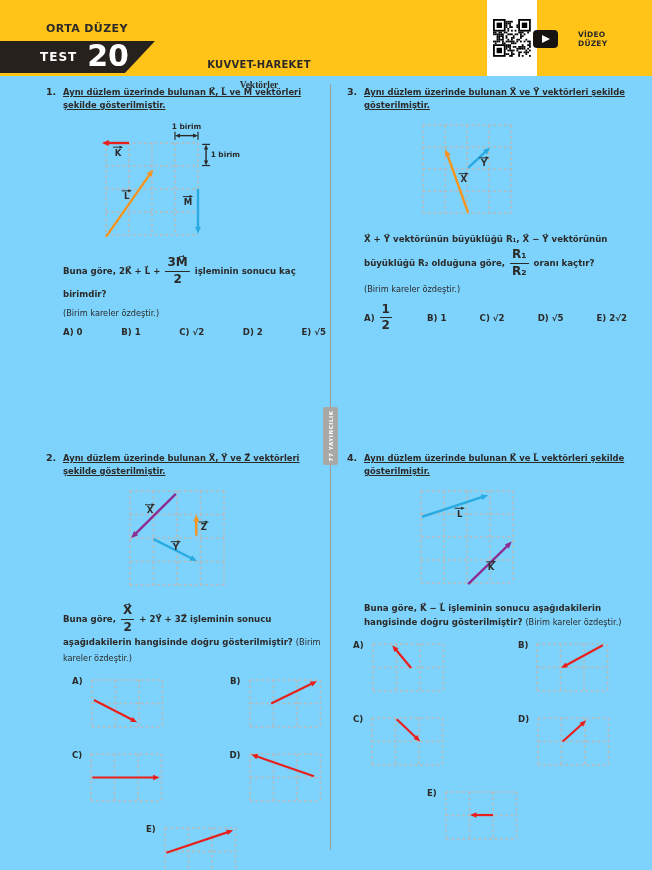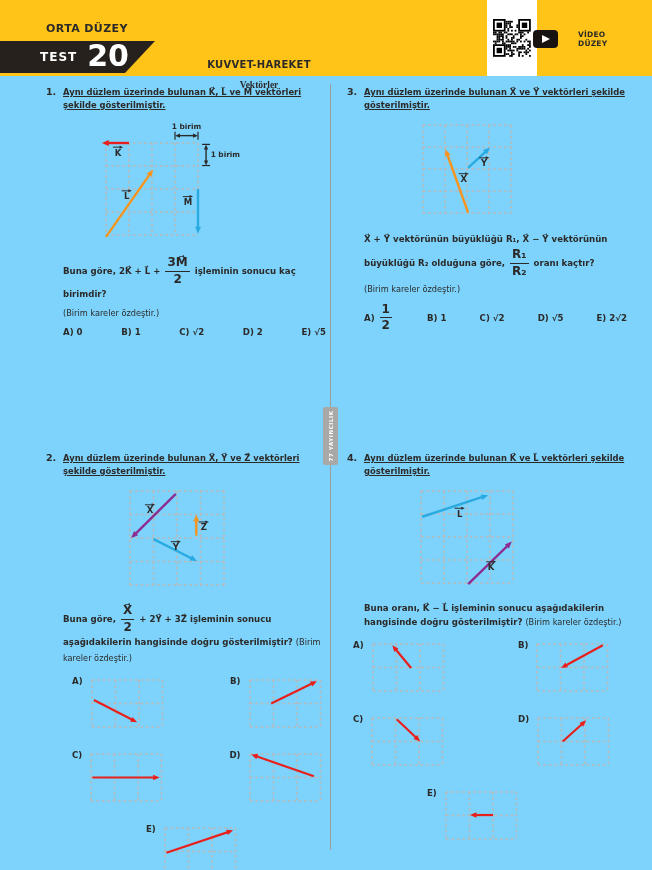--- a/index.html
+++ b/index.html
@@ -545,21 +545,21 @@
             <polygon points="90.85000000000001,50.6 87.8856947317412,57.58974207511072 83.78370863479178,53.37689148905456" fill="#8d2d8f"></polygon>
             <text x="38.64" y="25.76" text-anchor="middle" font-size="8.5" font-weight="bold" fill="#2b2a29">L</text>
             <line x1="33.64" y1="17.26" x2="41.84" y2="17.26" stroke="#2b2a29" stroke-width="1"></line>
             <polygon points="43.84,17.26 40.24,18.772000000000002 40.24,15.748000000000001" fill="#2b2a29"></polygon>
             <text x="70.14999999999999" y="79.35000000000001" text-anchor="middle" font-size="8.5" font-weight="bold" fill="#2b2a29">K</text>
             <line x1="65.14999999999999" y1="70.85000000000001" x2="73.35" y2="70.85000000000001" stroke="#2b2a29" stroke-width="1"></line>
             <polygon points="75.35,70.85000000000001 71.75,72.36200000000001 71.75,69.33800000000001" fill="#2b2a29"></polygon>
           </g>
         </svg></div>
     <p class="q-stem tight">
-      <span>Buna oranı, K⃗ − L⃗ işleminin sonucu aşağıdakilerin hangisinde doğru gösterilmiştir?</span>
+      <span>Buna göre, K⃗ − L⃗ işleminin sonucu aşağıdakilerin hangisinde doğru gösterilmiştir?</span>
       <span class="q-note-inline">(Birim kareler özdeştir.)</span>
     </p>
     <div class="diagram-options">
       <div class="dopt-row">
         <div class="dopt">
           <span class="dopt-label">A)</span>
           <div><svg width="80.5" height="57">
                 <g transform="translate(4,5)">
                   <line x1="0" y1="0" x2="0" y2="47" stroke="#b9b9b9" stroke-width="1.6" stroke-dasharray="2.6 2.8"></line>
                   <line x1="23.5" y1="0" x2="23.5" y2="47" stroke="#b9b9b9" stroke-width="1.6" stroke-dasharray="2.6 2.8"></line>

